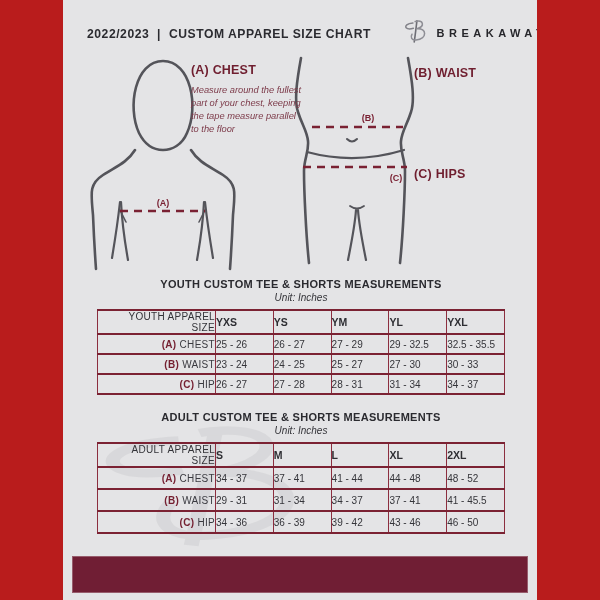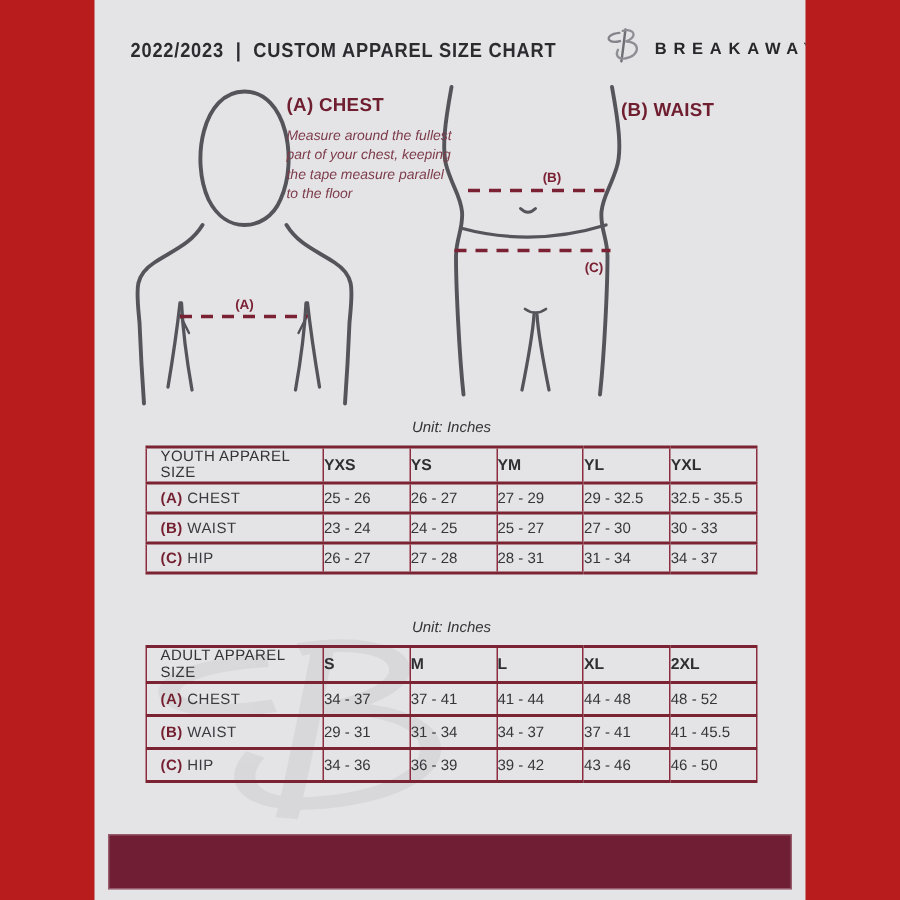--- a/index.html
+++ b/index.html
@@ -58,21 +58,21 @@
     border-top: 2px solid #7b2233; border-bottom: 2px solid #7b2233;
     font-weight: 400; color: #35353a; font-size: 10px; text-align: left;
     padding: 0;
   }
   table.sizes col.lab { width: 118px; }
   .tblock-youth table.sizes th { height: 24px; }
   .tblock-youth table.sizes td { height: 20px; }
   .tblock-adult table.sizes th { height: 23px; }
   .tblock-adult table.sizes td { height: 22px; }
   table.sizes th.size-h { font-weight: 700; font-size: 10.5px; color: #2e2e33; }
-  table.sizes .lab-cell { text-align: left; padding-left: 9px; letter-spacing: 0.3px; margin-top: 35px; }
+  table.sizes .lab-cell { text-align: right; padding-left: 9px; letter-spacing: 0.3px; margin-top: 35px; }
   table.sizes th.lab-cell { font-weight: 400; font-size: 10px; color: #333338; }
   .row-key { color: #741f30; font-weight: 700; }
   .row-lab { color: #3a3a40; }
   
   .footer-bar {
     position: absolute; left: 9px; top: 556px; width: 456px; height: 37px;
     background: #701e34; box-shadow: inset 0 0 0 1px rgba(255,255,255,0.28);
   }
   .watermark { position: absolute; left: 24px; top: 418px; opacity: 0.06; pointer-events: none; }
   svg text { font-family: "Liberation Sans", sans-serif; }
@@ -132,32 +132,34 @@
       </svg>
 
       <div class="guide guide-chest">
         <div class="guide-head">(A) CHEST</div>
         <div class="guide-desc">Measure around the fullest part of your chest, keeping the tape measure parallel to the floor</div>
       </div>
       <div class="guide guide-waist">
         <div class="guide-head">(B) WAIST</div>
       </div>
       <div class="guide guide-hips">
+        <div class="guide-head">(C) HIPS</div>
       </div>
     </div>
 
     <div class="watermark">
       <svg width="250" height="140" viewBox="0 0 60 56" preserveAspectRatio="none" fill="none">
         <path d="M22,9 C9,10 4,16 7,19.5 C10,23 17,22.5 23,21" stroke="#303036" stroke-width="3.4"></path>
         <path d="M31,4 C29,20 27,38 25,51" stroke="#303036" stroke-width="3.6"></path>
         <path d="M27,6 C45,1 50,16 31,22 C53,20 55,44 29,47 C19,48 16,41 20,34" stroke="#303036" stroke-width="3.4"></path>
       </svg>
     </div>
 
     <div class="tblock tblock-youth">
+      <div class="tbl-title">YOUTH CUSTOM TEE &amp; SHORTS MEASUREMENTS</div>
       <div class="tbl-unit">Unit: Inches</div>
       <table class="sizes">
         <colgroup>
             <col class="lab">
             <col>
             <col>
             <col>
             <col>
             <col>
           </colgroup>
@@ -192,20 +194,21 @@
           <td>27 - 28</td>
           <td>28 - 31</td>
           <td>31 - 34</td>
           <td>34 - 37</td>
         </tr>
       </tbody>
         </table>
     </div>
 
     <div class="tblock tblock-adult">
+      <div class="tbl-title">ADULT CUSTOM TEE &amp; SHORTS MEASUREMENTS</div>
       <div class="tbl-unit">Unit: Inches</div>
       <table class="sizes">
         <colgroup>
             <col class="lab">
             <col>
             <col>
             <col>
             <col>
             <col>
           </colgroup>

